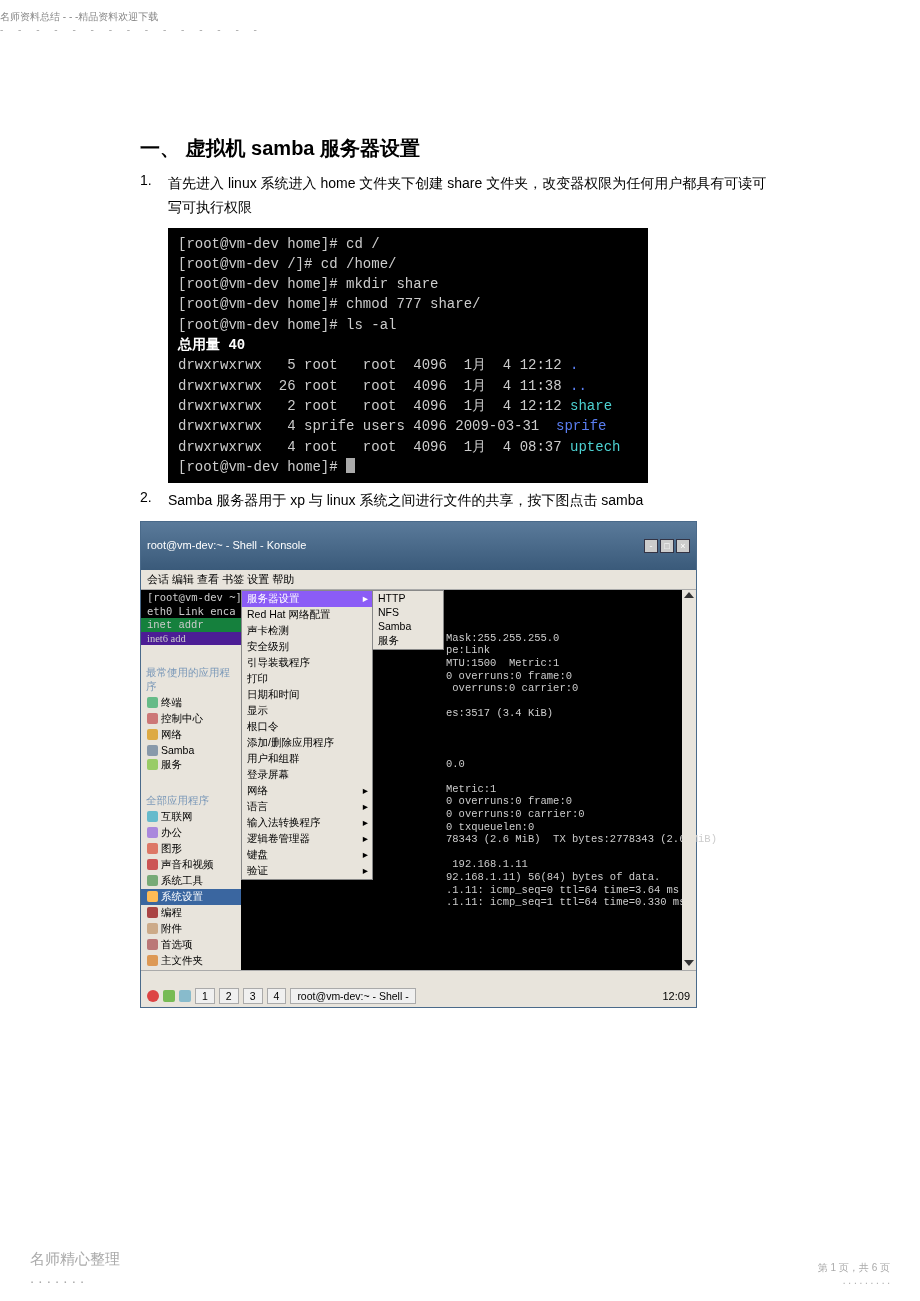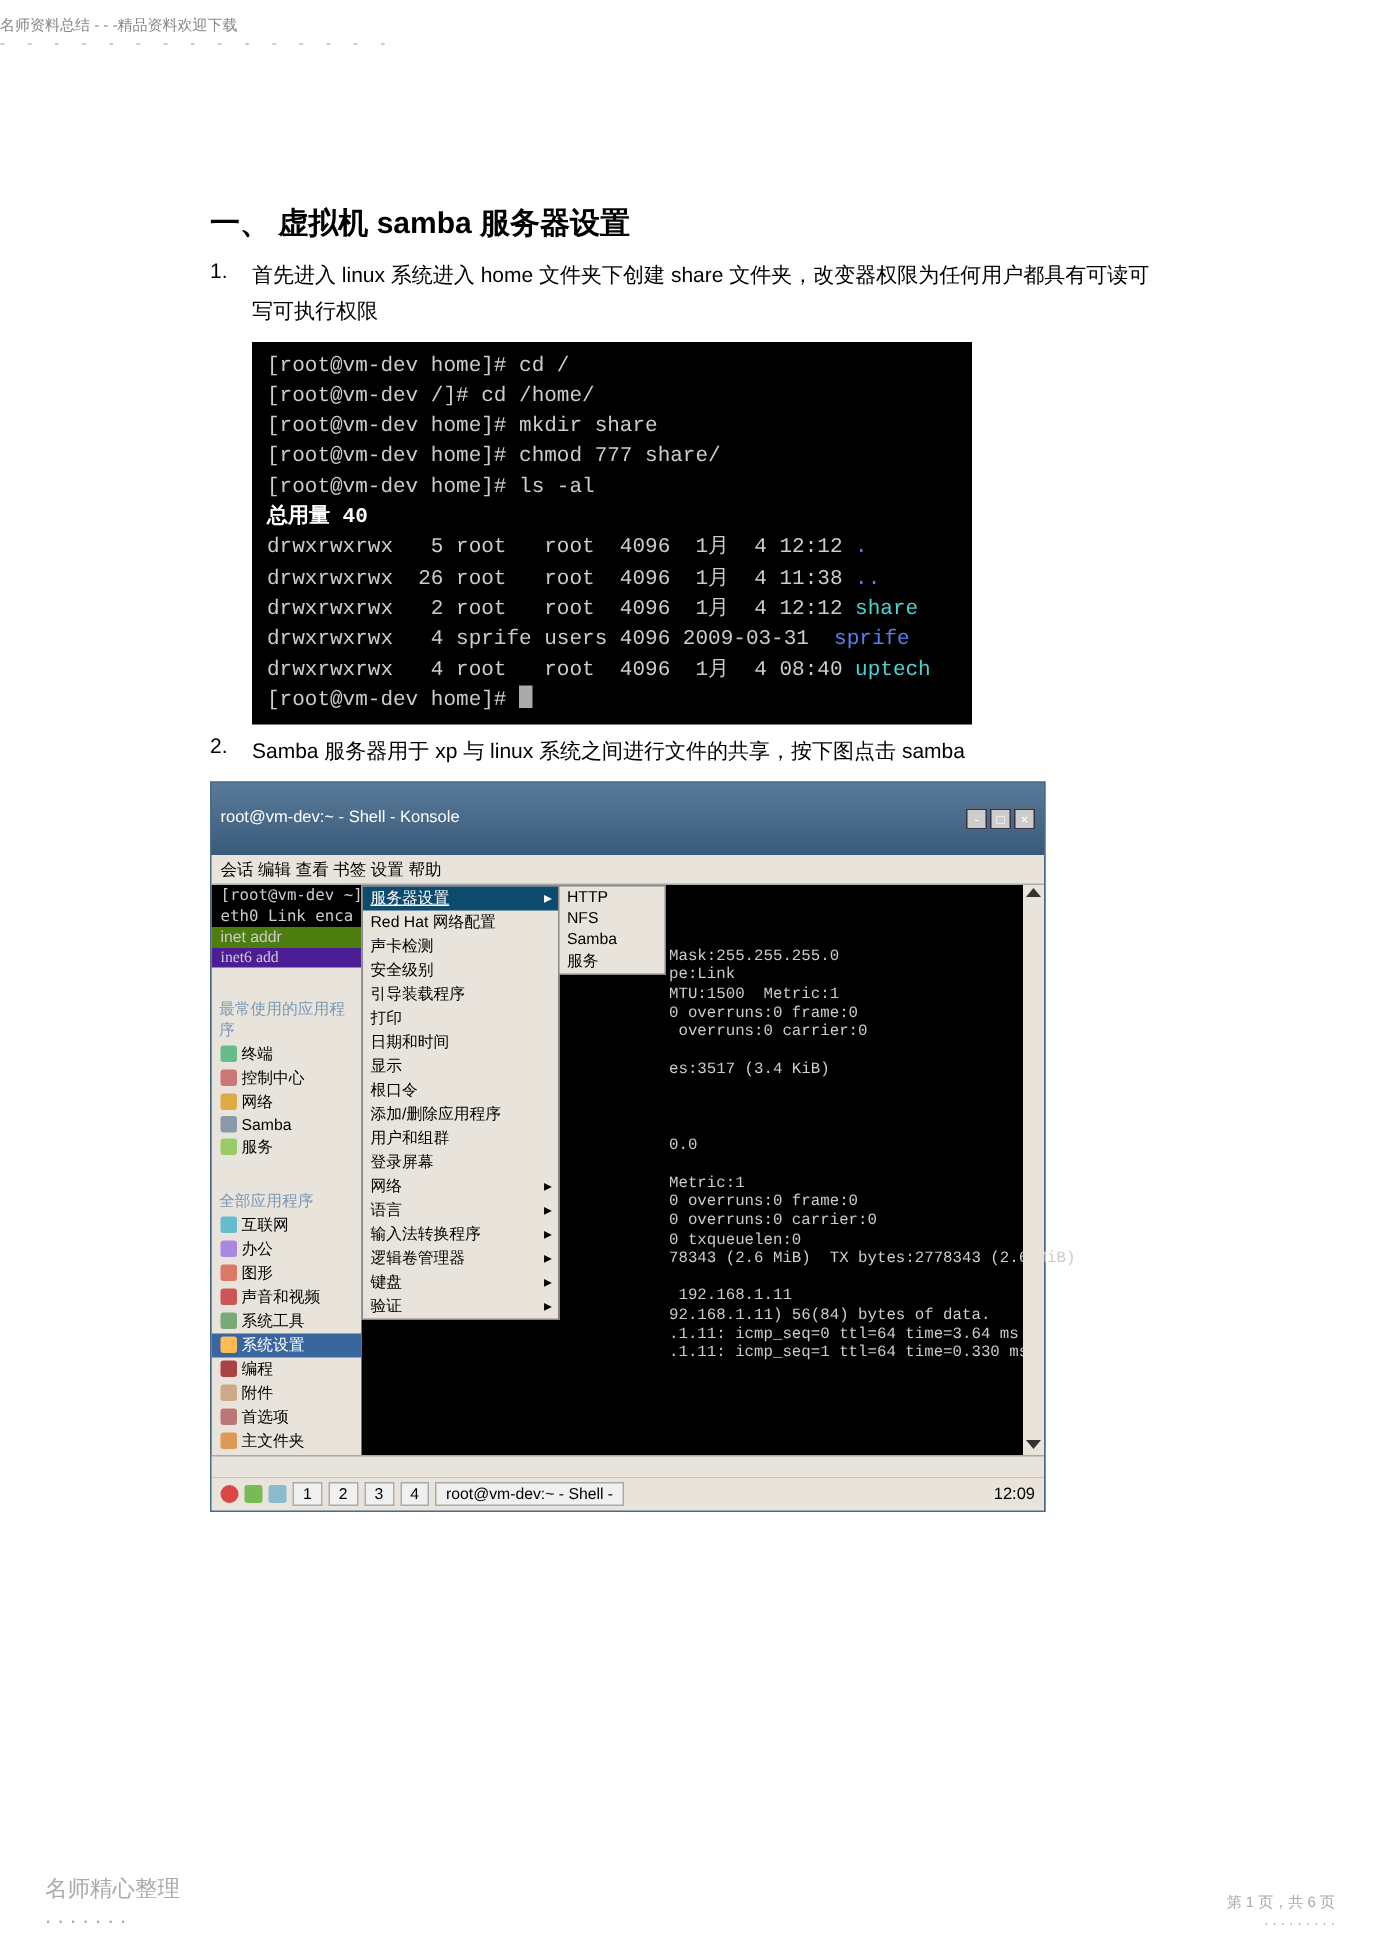--- a/index.html
+++ b/index.html
@@ -105,21 +105,21 @@
   }
   .ss-sidebar .ic {
     display:inline-block;width:11px;height:11px;border-radius:2px;margin-right:3px;vertical-align:-2px;
   }
   .ss-submenu1 {
     position:absolute; left:100px; top:0; width:130px; background:#e8e4dc;
     border:1px solid #888; font-size:10.5px; z-index:5;
   }
   .ss-submenu1 .item{padding:1px 5px; white-space:nowrap; position:relative;}
   .ss-submenu1 .arr{position:absolute;right:4px;}
-  .ss-submenu1 .hl{background:#0c4a6e;color:#fff;text-decoration:underline;}
+  .ss-submenu1 .hl{background:#8b5cf6;color:#fff;}
   .ss-submenu2 {
     position:absolute; left:231px; top:0; width:70px; background:#e8e4dc;
     border:1px solid #888; font-size:10.5px; z-index:6;
   }
   .ss-submenu2 .item{padding:1px 5px;}
   .ss-termout {
     position:absolute; left:301px; top:0; right:14px; color:#ccc;
     font-family:"Consolas","Courier New",monospace; font-size:10.5px;
     padding:4px 4px; white-space:pre; line-height:1.2;
   }
@@ -168,21 +168,21 @@
       <div class="terminal"><span>[root@vm-dev home]# cd /</span>
 <span>[root@vm-dev /]# cd /home/</span>
 <span>[root@vm-dev home]# mkdir share</span>
 <span>[root@vm-dev home]# chmod 777 share/</span>
 <span>[root@vm-dev home]# ls -al</span>
 <span class="wht">总用量 40</span>
 <span>drwxrwxrwx   5 root   root  4096  1月  4 12:12 </span><span class="blue">.</span>
 <span>drwxrwxrwx  26 root   root  4096  1月  4 11:38 </span><span class="blue">..</span>
 <span>drwxrwxrwx   2 root   root  4096  1月  4 12:12 </span><span class="cyan">share</span>
 <span>drwxrwxrwx   4 sprife users 4096 2009-03-31  </span><span class="blue">sprife</span>
-<span>drwxrwxrwx   4 root   root  4096  1月  4 08:40 </span><span class="cyan">uptech</span>
+<span>drwxrwxrwx   4 root   root  4096  1月  4 08:37 </span><span class="cyan">uptech</span>
 <span>[root@vm-dev home]# </span><span class="cursor"></span></div>
     </div>
 
     <div class="list">
       <div class="list-item">
         <div class="list-num">2.</div>
         <div class="list-text">Samba 服务器用于   xp 与 linux  系统之间进行文件的共享，按下图点击        samba</div>
       </div>
     </div>
 
@@ -191,21 +191,21 @@
         <span>root@vm-dev:~ - Shell - Konsole</span>
         <span class="winbtns">
           <span>-</span><span>□</span><span>×</span>
         </span>
       </div>
       <div class="ss-menubar">会话   编辑   查看   书签   设置   帮助</div>
       <div class="ss-body">
         <div class="ss-sidebar">
           <div class="item" style="color:#ccc;background:#000;font-family:monospace">[root@vm-dev ~]# if</div>
           <div class="item" style="color:#ccc;background:#000;font-family:monospace">eth0      Link enca</div>
-          <div class="item" style="color:#ccc;background:#4d7c0f;font-family:Liberation Sans, sans-serif">          inet addr</div>
+          <div class="item" style="color:#ccc;background:#15803d;font-family:Liberation Mono, monospace">          inet addr</div>
           <div class="item" style="color:#ccc;background:#4c1d95;font-family:Liberation Serif, serif">          inet6 add</div>
           <div class="sect">最常使用的应用程序</div>
           <div class="item"><span class="ic" style="background:#6b8"></span><span>终端</span></div>
           <div class="item"><span class="ic" style="background:#c77"></span><span>控制中心</span></div>
           <div class="item"><span class="ic" style="background:#da4"></span><span>网络</span></div>
           <div class="item"><span class="ic" style="background:#89a"></span><span>Samba</span></div>
           <div class="item"><span class="ic" style="background:#9c6"></span><span>服务</span></div>
           <div class="sect">全部应用程序</div>
           <div class="item"><span class="ic" style="background:#6bc"></span><span>互联网</span></div>
           <div class="item"><span class="ic" style="background:#a8d"></span><span>办公</span></div>

